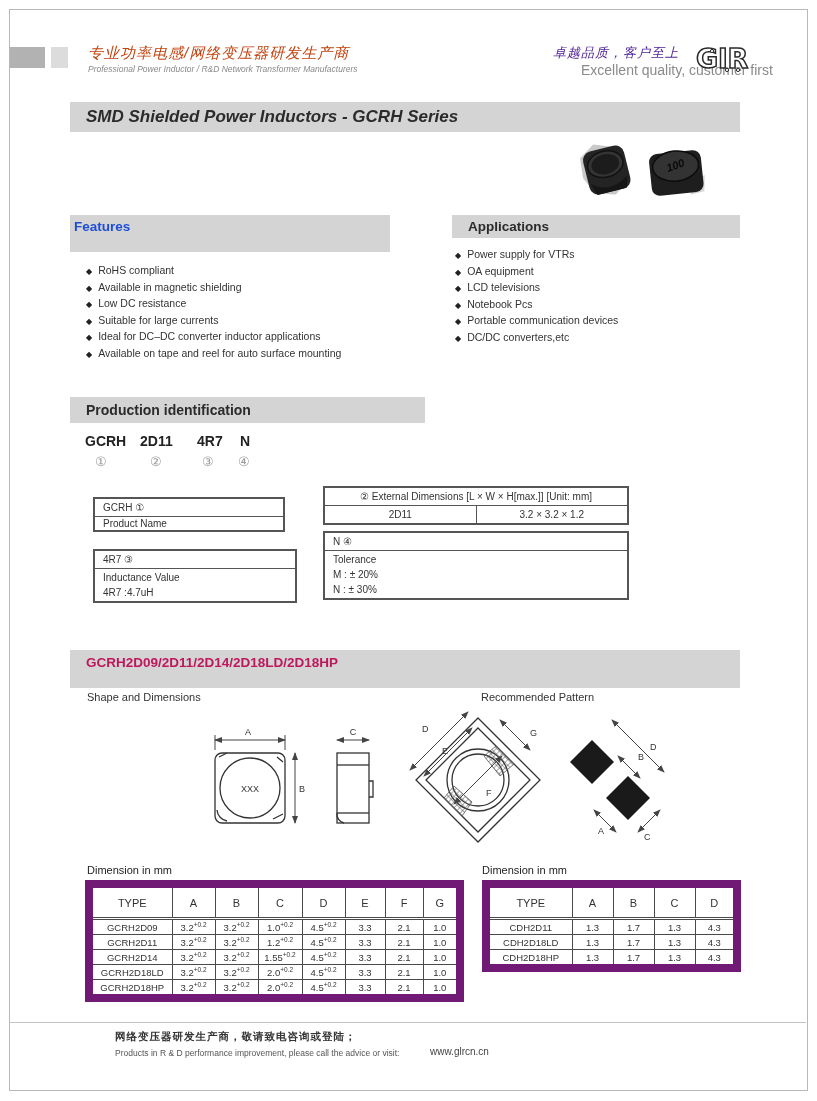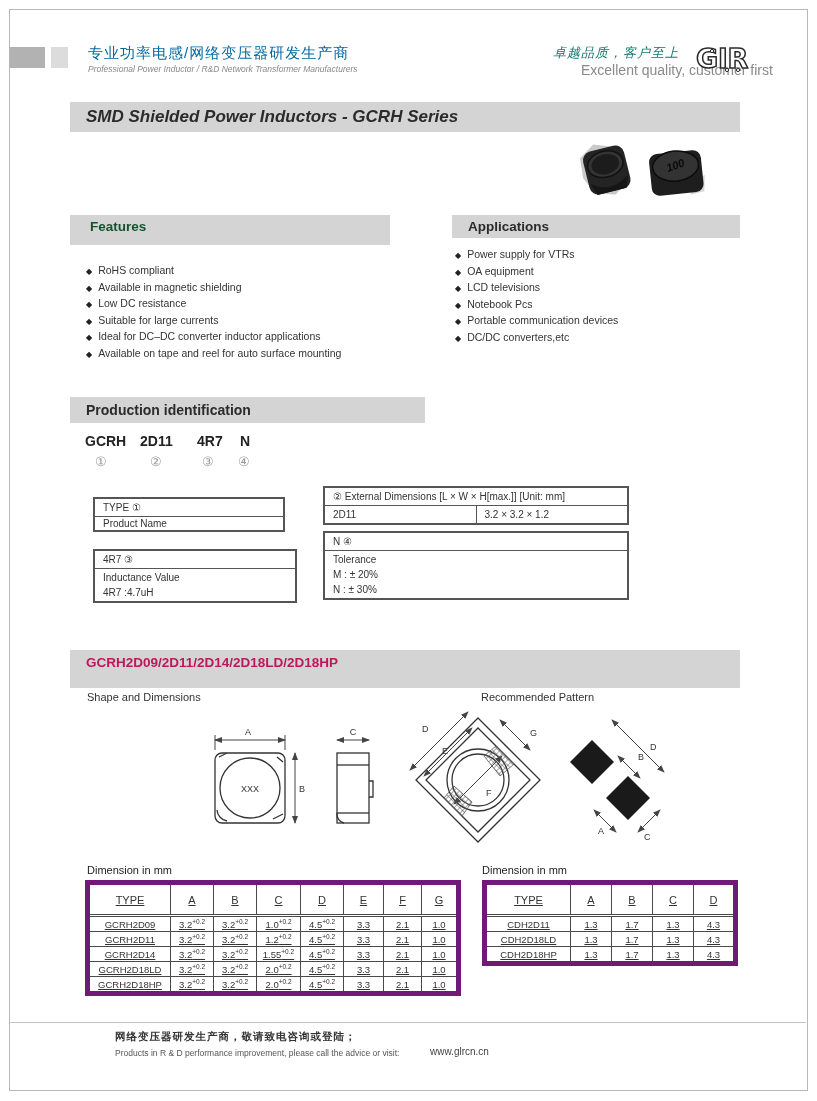--- a/index.html
+++ b/index.html
@@ -3,34 +3,34 @@
 <meta charset="utf-8">
 <style>
   html,body{margin:0;padding:0;background:#fff;}
   #page{position:relative;width:817px;height:1101px;background:#fff;
         font-family:"Liberation Sans",sans-serif;color:#333;overflow:hidden;}
   .abs{position:absolute;}
   #page-border{left:9px;top:9px;width:797px;height:1080px;border:1px solid #b8b8b8;}
   
   #sq-dark{left:10px;top:47px;width:35px;height:21px;background:#b2b2b2;}
   #sq-light{left:51px;top:47px;width:17px;height:21px;background:#dcdcdc;}
-  #company-cn{left:88px;top:44px;font-size:15px;color:#0369a1;letter-spacing:1px;}
+  #company-cn{left:88px;top:44px;font-size:15px;color:#c2410c;letter-spacing:1px;font-style:italic;}
   #company-en{left:88px;top:64px;font-size:8.5px;color:#8a8a8a;font-style:italic;}
-  #slogan-cn{left:553px;top:44px;font-size:13px;color:#0f766e;font-style:italic;letter-spacing:1px;}
+  #slogan-cn{left:553px;top:44px;font-size:13px;color:#4c1d95;font-style:italic;letter-spacing:1px;}
   #slogan-en{left:581px;top:62px;font-size:14px;color:#8a8a8a;}
   #logo{left:694px;top:40px;}
   
   .graybar{background:#d4d4d4;box-sizing:border-box;}
   #title-bar{left:70px;top:102px;width:670px;height:30px;line-height:30px;padding-left:16px;
              font-size:17px;font-weight:bold;font-style:italic;color:#2b2b2b;}
   
   #photos{left:576px;top:136px;}
   
-  #features-bar{left:70px;top:215px;width:320px;height:30px;line-height:23px;padding-left:20px;
-                font-size:13.5px;font-weight:bold;color:#14532d;}
+  #features-bar{left:70px;top:215px;width:320px;height:37px;line-height:23px;padding-left:4px;
+                font-size:13.5px;font-weight:bold;color:#1d4ed8;}
   #applications-bar{left:452px;top:215px;width:288px;height:23px;line-height:23px;padding-left:16px;
                 font-size:13.5px;font-weight:bold;color:#2b2b2b;}
   ul.dlist{list-style:none;margin:0;padding:0;font-size:10.5px;color:#333;}
   ul.dlist li{line-height:15.5px;white-space:nowrap;}
   ul.dlist .blt{font-size:8px;margin-right:6px;color:#222;}
   #features-list{left:86px;top:247px;margin-top:16px;}
   #applications-list{left:455px;top:247px;}
   
   #prodid-bar{left:70px;top:397px;width:355px;height:26px;line-height:26px;padding-left:16px;
               font-size:14px;font-weight:bold;color:#2b2b2b;}
@@ -39,41 +39,41 @@
   .cp0{left:85px}.cp1{left:140px}.cp2{left:197px}.cp3{left:240px}
   .cm0{left:95px}.cm1{left:150px}.cm2{left:202px}.cm3{left:238px}
   table.mini{position:absolute;border-collapse:collapse;border:2px solid #555;
              font-size:10px;color:#333;table-layout:fixed;}
   table.mini th,table.mini td{border:1px solid #555;font-weight:normal;text-align:left;
              padding:1px 8px;vertical-align:middle;}
   table.mini th{height:15px;}
   #tbl-name{left:93px;top:497px;width:192px;}
   #tbl-ind{left:93px;top:549px;width:204px;}
   #tbl-dim{left:323px;top:486px;width:306px;}
-  #tbl-dim th,#tbl-dim td{height:15px;margin-top:20px;}
+  #tbl-dim th,#tbl-dim td{text-align:center;height:15px;margin-top:20px;}
   #tbl-tol{left:323px;top:531px;width:306px;}
   .multiline div{line-height:15px;}
   
   #series-bar{left:70px;top:650px;width:670px;height:38px;line-height:26px;padding-left:16px;
               font-size:13.5px;font-weight:bold;color:#be185d;}
   #shape-label{left:87px;top:691px;font-size:11px;color:#333;}
   #pattern-label{left:481px;top:691px;font-size:11px;color:#333;}
   #svg-top{left:203px;top:726px;}
   #svg-side{left:323px;top:726px;}
   #svg-diamond{left:406px;top:708px;}
   #svg-pattern{left:552px;top:712px;}
   svg .dl{stroke:#444;stroke-width:1;fill:none;}
   svg .bd{stroke:#333;stroke-width:1.3;fill:none;}
   svg .lbl{font-family:"Liberation Sans",sans-serif;font-size:9px;fill:#333;}
   
   .tcaption{font-size:11px;color:#222;}
   #dimL-caption{left:87px;top:864px;}
   #dimR-caption{left:482px;top:864px;}
-  table.dim{position:absolute;border-collapse:collapse;border:5px solid #701a75;
-            table-layout:fixed;color:#333;text-decoration:underline;}
+  table.dim{position:absolute;border-collapse:collapse;border:8px solid #701a75;
+            table-layout:fixed;color:#333;}
   table.dim th{border:1px solid #4a4a4a;border-bottom:3px double #4a4a4a;
             font-size:11px;font-weight:normal;height:27px;text-align:center;}
   table.dim td{border:1px solid #4a4a4a;font-size:9.5px;height:14px;text-align:center;
             padding:0 2px;white-space:nowrap;}
   table.dim sup{font-size:6.5px;line-height:0;vertical-align:super;}
   #dimL{left:85px;top:880px;width:371px;}
   #dimR{left:482px;top:880px;width:251px;}
   
   #footer-line{left:9px;top:1022px;width:797px;height:1px;background:#c2c2c2;}
   #footer-cn{left:115px;top:1030px;font-size:10.5px;font-weight:bold;color:#333;letter-spacing:1px;}
@@ -146,21 +146,21 @@
   <span class="cp cp2">4R7</span>
   <span class="cp cp3">N</span>
   <span class="cm cm0">①</span>
   <span class="cm cm1">②</span>
   <span class="cm cm2">③</span>
   <span class="cm cm3">④</span>
 
   <table class="mini" id="tbl-name">
     <tbody>
         <tr>
-          <th>TYPE ①</th>
+          <th>GCRH ①</th>
         </tr>
     <tr>
           <td>Product Name</td>
         </tr>
   </tbody>
     </table>
 
   <table class="mini" id="tbl-ind">
     <tbody>
         <tr>

